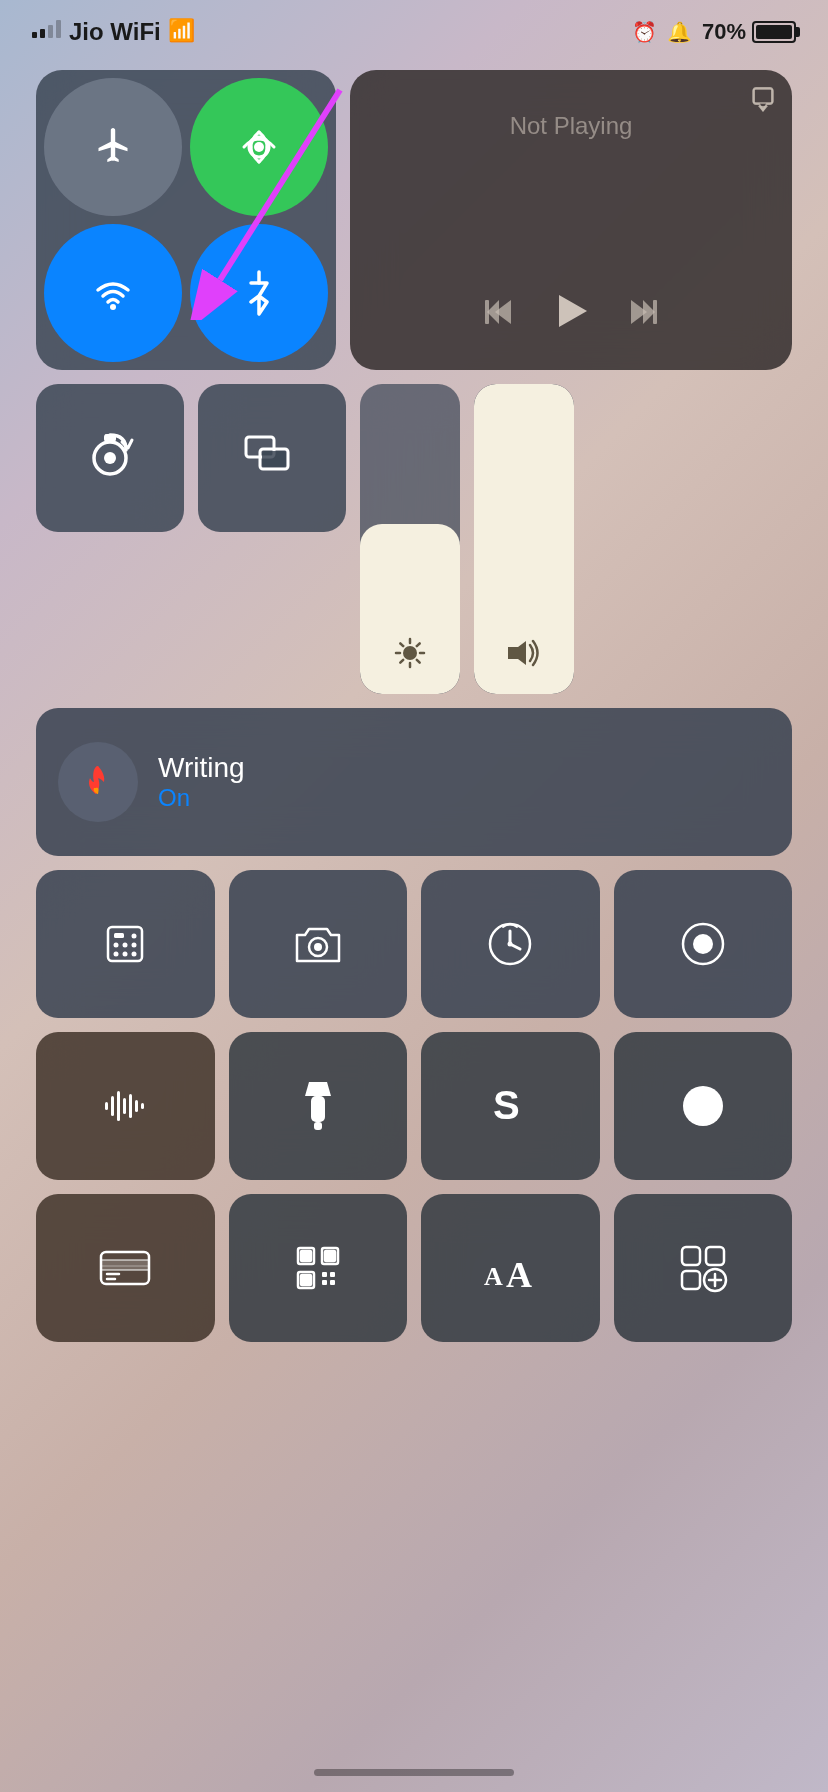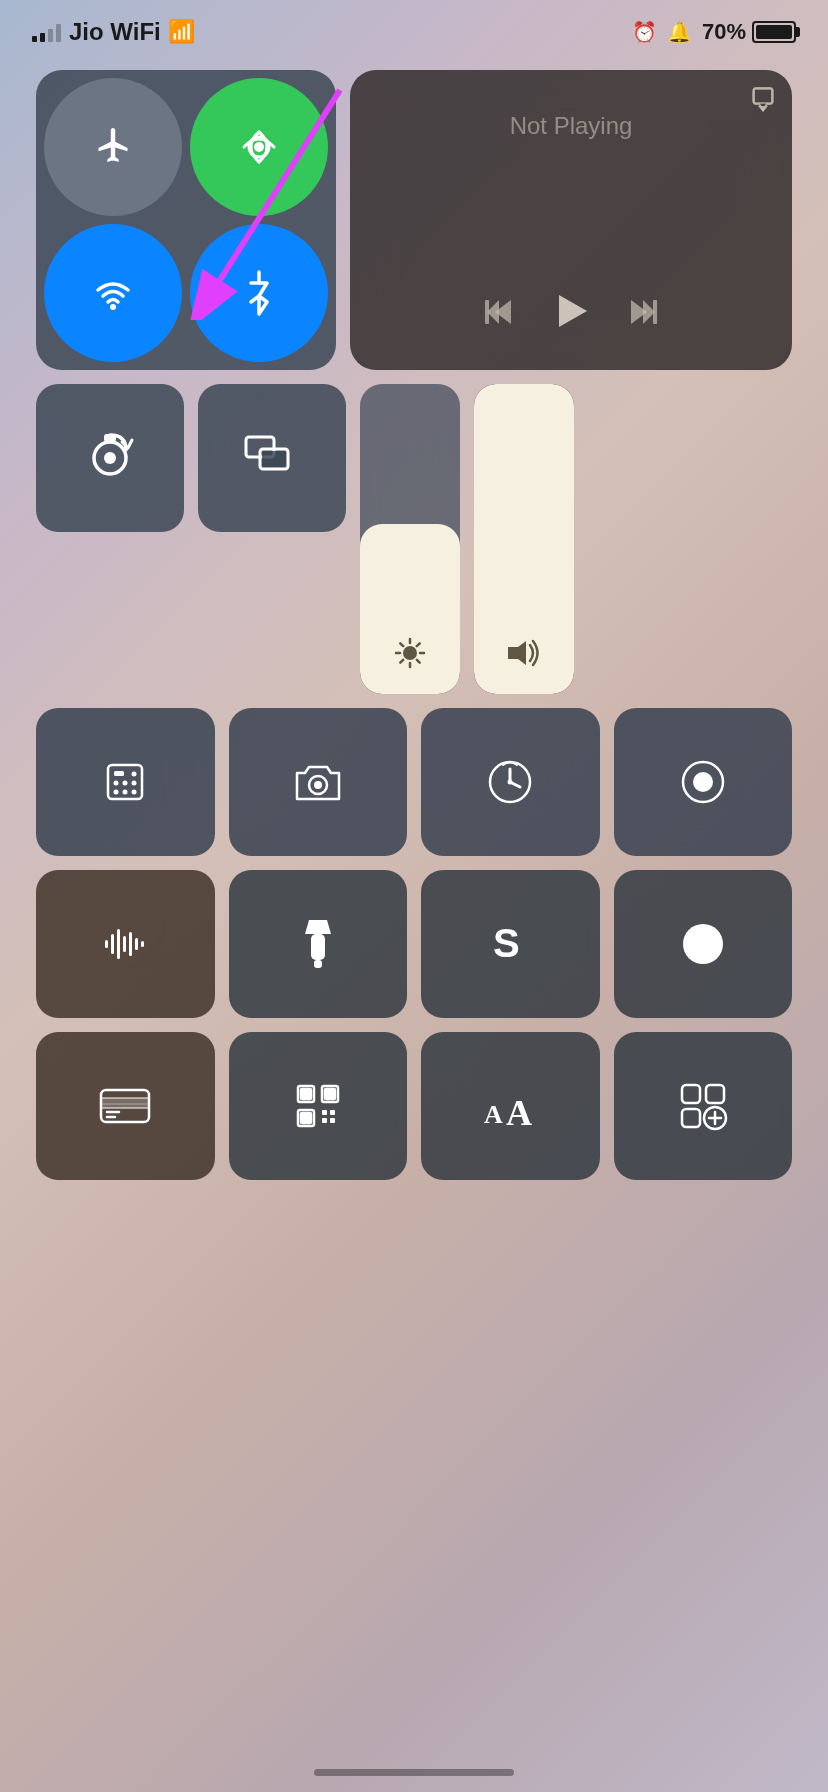--- a/index.html
+++ b/index.html
@@ -17,21 +17,20 @@
     .status-bar {
       display: flex;
       justify-content: space-between;
       align-items: center;
       padding: 18px 32px 8px;
       height: 54px;
     }
 
     .status-left {
       display: flex;
-      align-items: center;
       gap: 8px;
       color: #1a1a1a;
       font-size: 24px;
       font-weight: 600;
     }
 
     .signal-bars {
       display: flex;
       align-items: flex-end;
       gap: 3px;
@@ -494,20 +493,35 @@
           <svg width="36" height="32" viewBox="0 0 36 32" fill="rgba(80,70,50,0.9)">
             <polygon points="2,10 12,10 20,4 20,28 12,22 2,22" fill="rgba(80,70,50,0.9)"></polygon>
             <path d="M24 8 Q30 16 24 24" fill="none" stroke="rgba(80,70,50,0.9)" stroke-width="2.5" stroke-linecap="round"></path>
             <path d="M27 4 Q36 16 27 28" fill="none" stroke="rgba(80,70,50,0.9)" stroke-width="2.5" stroke-linecap="round"></path>
           </svg>
         </div>
       </div>
     </div>
   </div>
 
+  <div class="third-row">
+    <div class="writing-tools-btn">
+      <div class="writing-icon-circle">
+
+        <svg width="44" height="44" viewBox="0 0 44 44">
+          <path d="M22 6 C22 6 30 14 28 22 C28 22 24 18 22 18 C22 18 26 26 20 34 C20 34 10 28 14 18 C14 18 16 22 18 22 C16 14 18 6 22 6 Z" fill="#ff3b30"></path>
+          <path d="M20 28 C20 28 24 26 22 34 C22 34 16 32 18 28 Z" fill="#ff9500"></path>
+        </svg>
+      </div>
+      <div class="writing-text">
+        <span class="writing-title">Writing</span>
+        <span class="writing-status">On</span>
+      </div>
+    </div>
+  </div>
 
   <div class="icon-row">
     <div class="icon-btn">
       <svg width="46" height="46" viewBox="0 0 46 46" fill="white">
         <rect x="6" y="6" width="34" height="34" rx="4" fill="none" stroke="white" stroke-width="2.5"></rect>
         <rect x="12" y="12" width="10" height="5" rx="1.5" fill="white"></rect>
         <circle cx="14" cy="24" r="2.5" fill="white"></circle>
         <circle cx="23" cy="24" r="2.5" fill="white"></circle>
         <circle cx="32" cy="24" r="2.5" fill="white"></circle>
         <circle cx="14" cy="33" r="2.5" fill="white"></circle>

